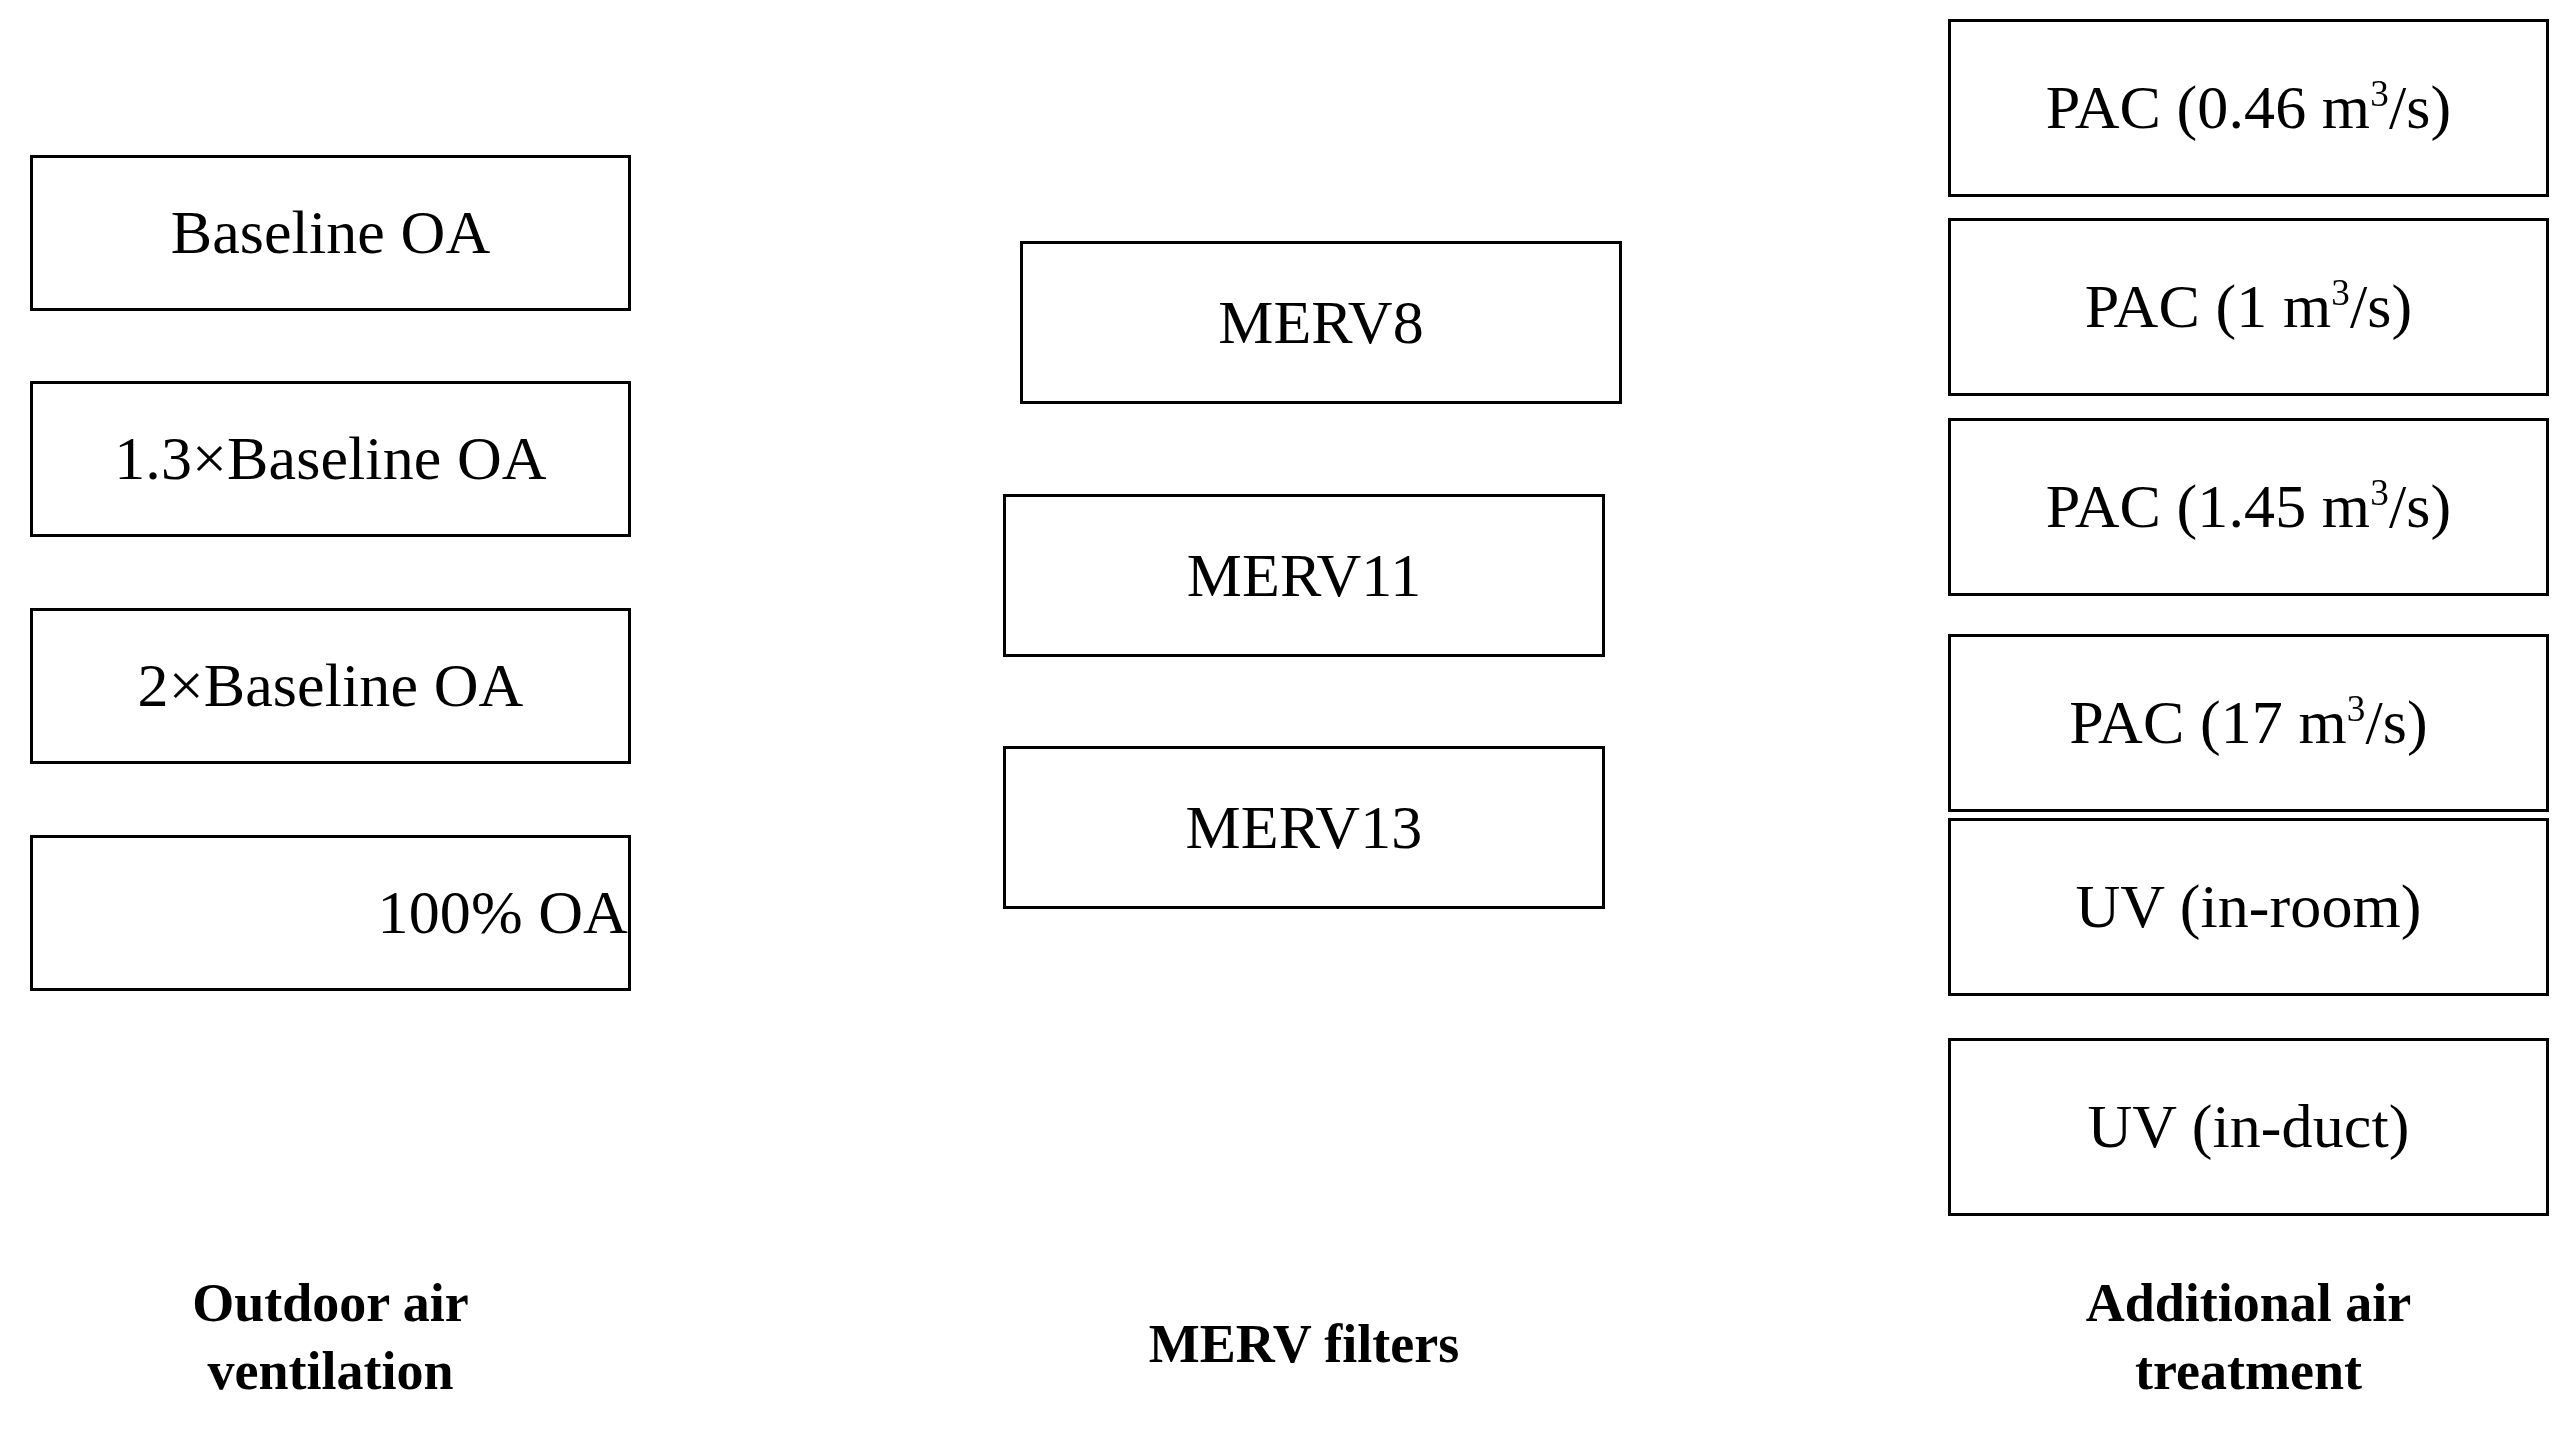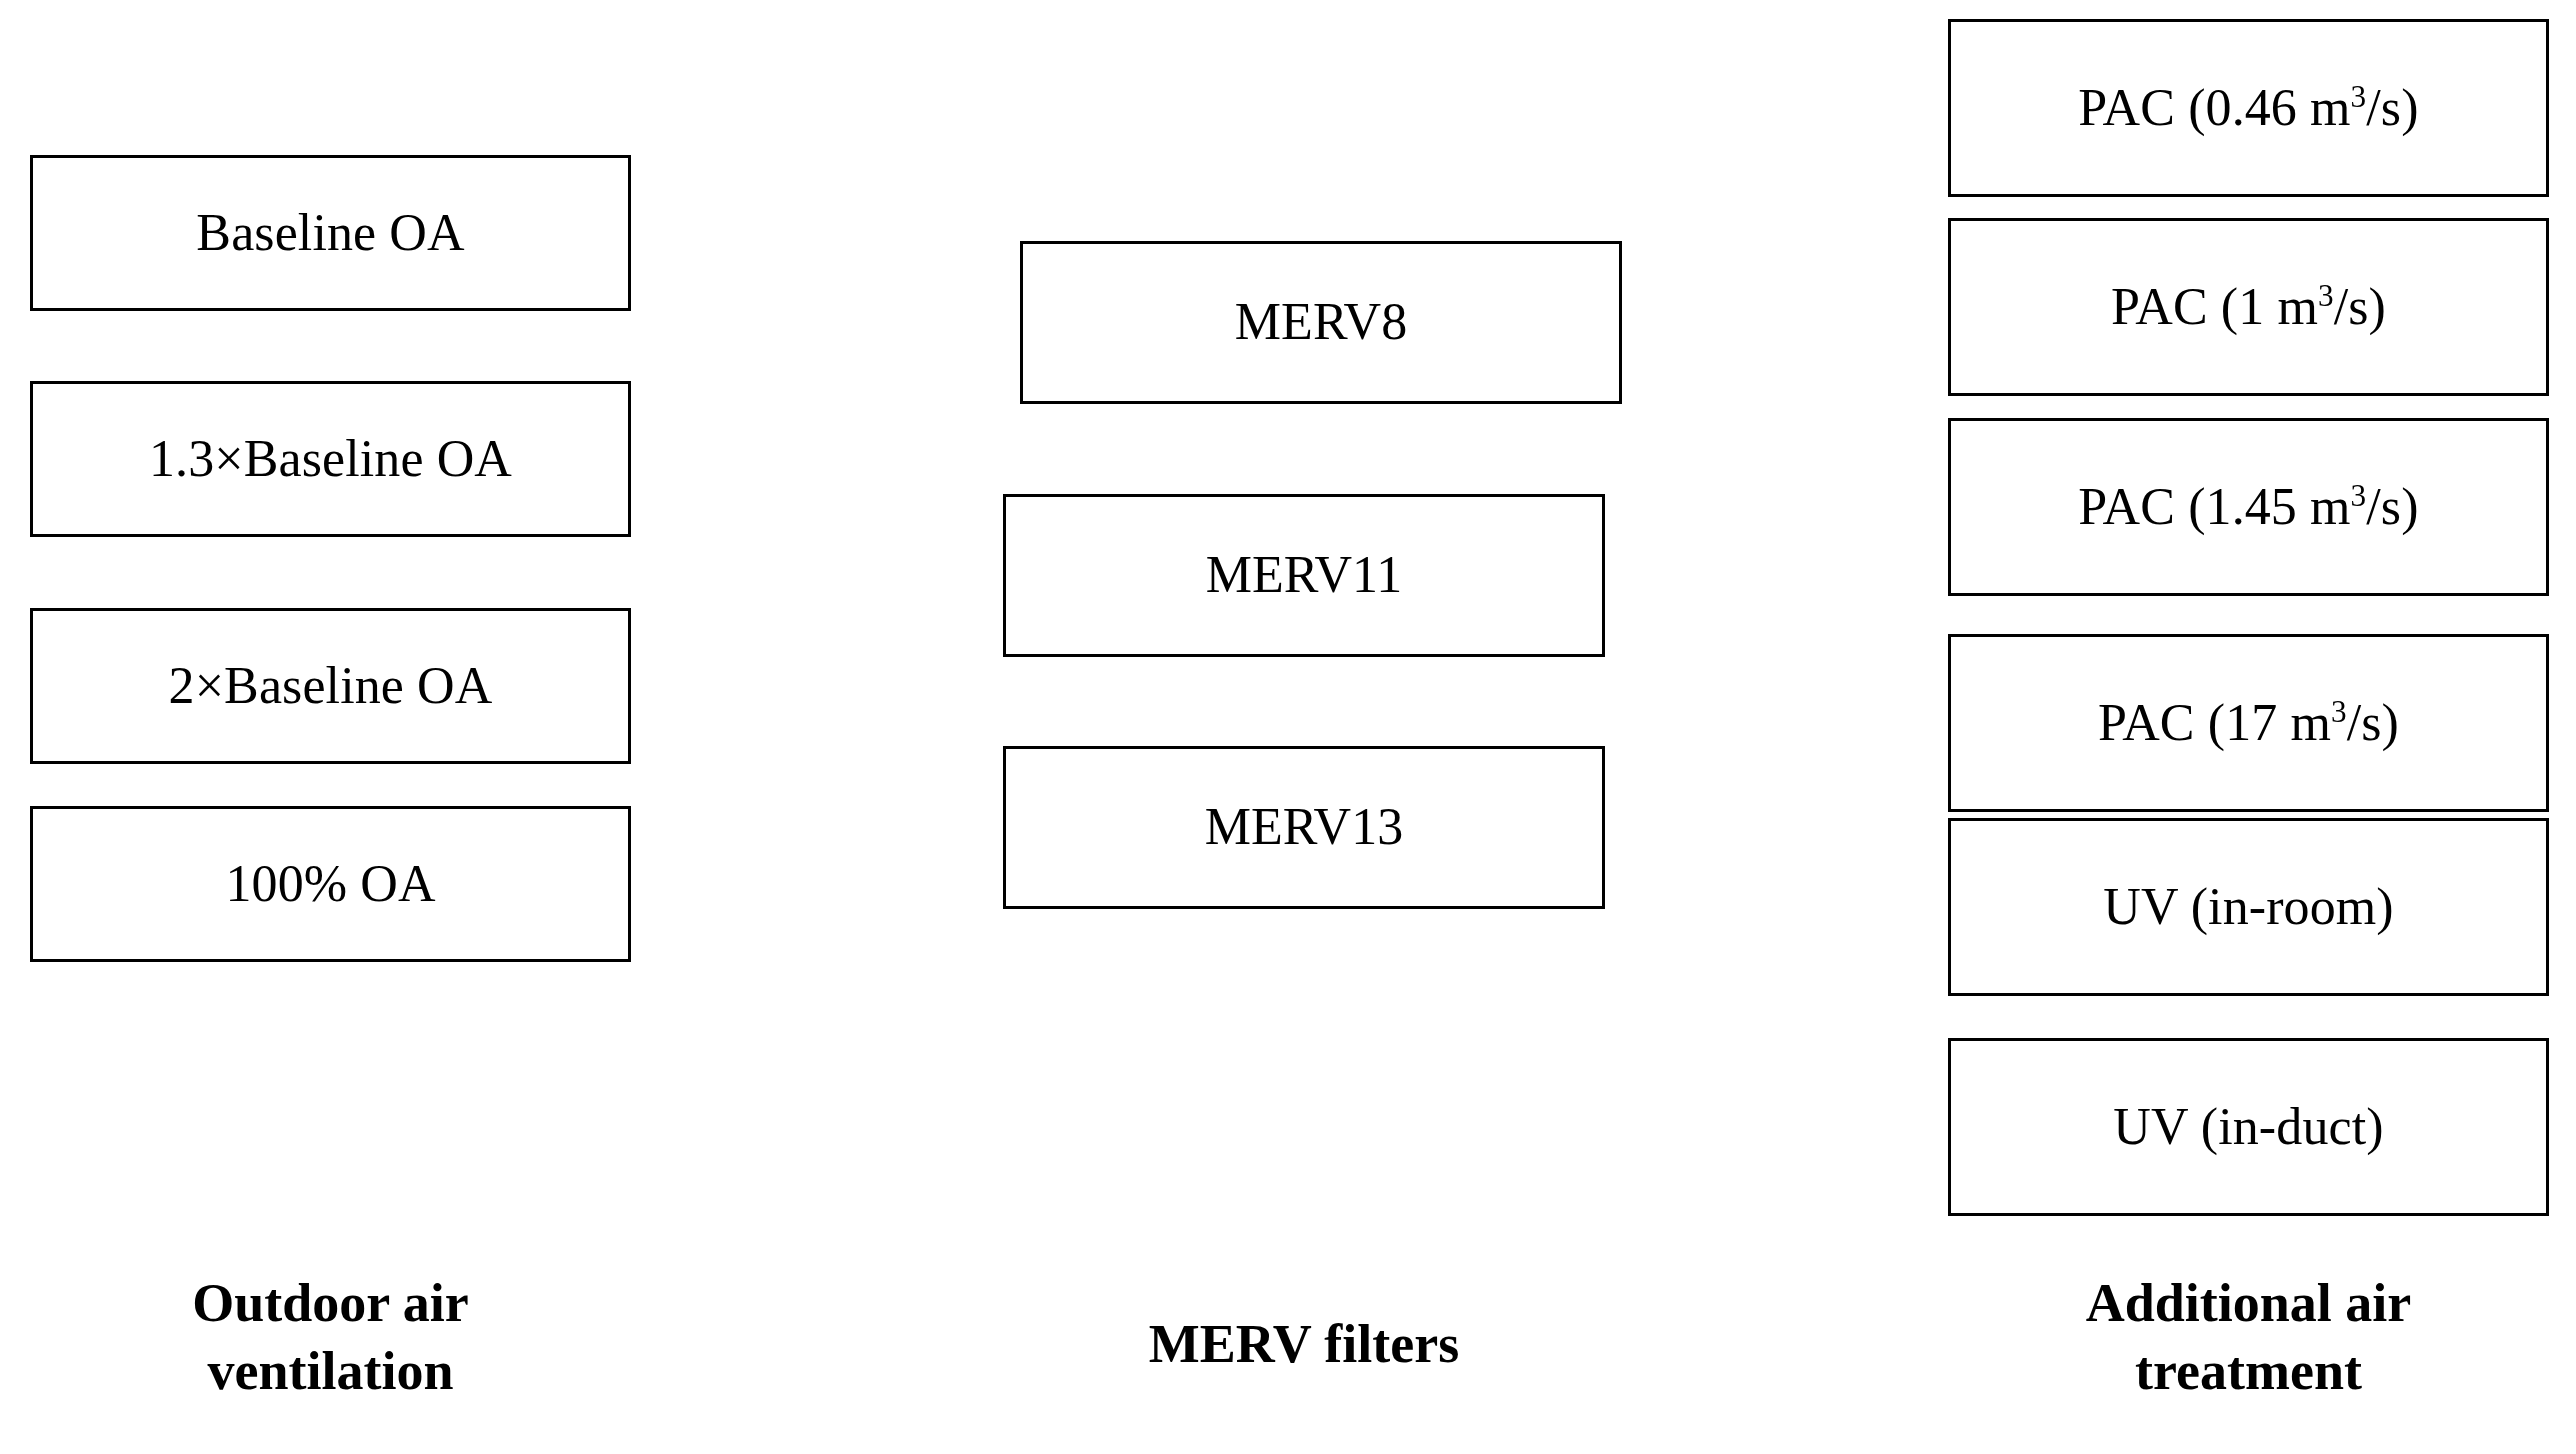--- a/index.html
+++ b/index.html
@@ -37,38 +37,38 @@
     box-sizing: border-box;
     border: 3.4px solid #000000;
     background: #ffffff;
     display: flex;
     align-items: center;
     justify-content: center;
     text-align: center;
   }
 
   .box-label {
-    font-size: 52px;
+    font-size: 62px;
     line-height: 1.05;
     letter-spacing: 0.1px;
     white-space: nowrap;
   }
 
   .box-label sup {
     font-size: 0.6em;
     line-height: 0;
     vertical-align: super;
   }
 
   
   #column-outdoor-air .box { width: 601px; height: 156px; }
   #column-outdoor-air .box:nth-of-type(1) { top: 155px; }
   #column-outdoor-air .box:nth-of-type(2) { top: 381px; }
   #column-outdoor-air .box:nth-of-type(3) { top: 608px; }
-  #column-outdoor-air .box:nth-of-type(4) { top: 806px; }
+  #column-outdoor-air .box:nth-of-type(4) { top: 835px; justify-content: flex-end; }
 
   
   #column-merv .box { width: 602px; height: 163px; }
   #column-merv .box:nth-of-type(1) { top: 241px; margin-left: 17px; }
   #column-merv .box:nth-of-type(2) { top: 494px; }
   #column-merv .box:nth-of-type(3) { top: 746px; text-align: right; }
 
   
   #column-treatment .box { width: 601px; height: 178px; }
   #column-treatment .box:nth-of-type(1) { top: 19px; }

